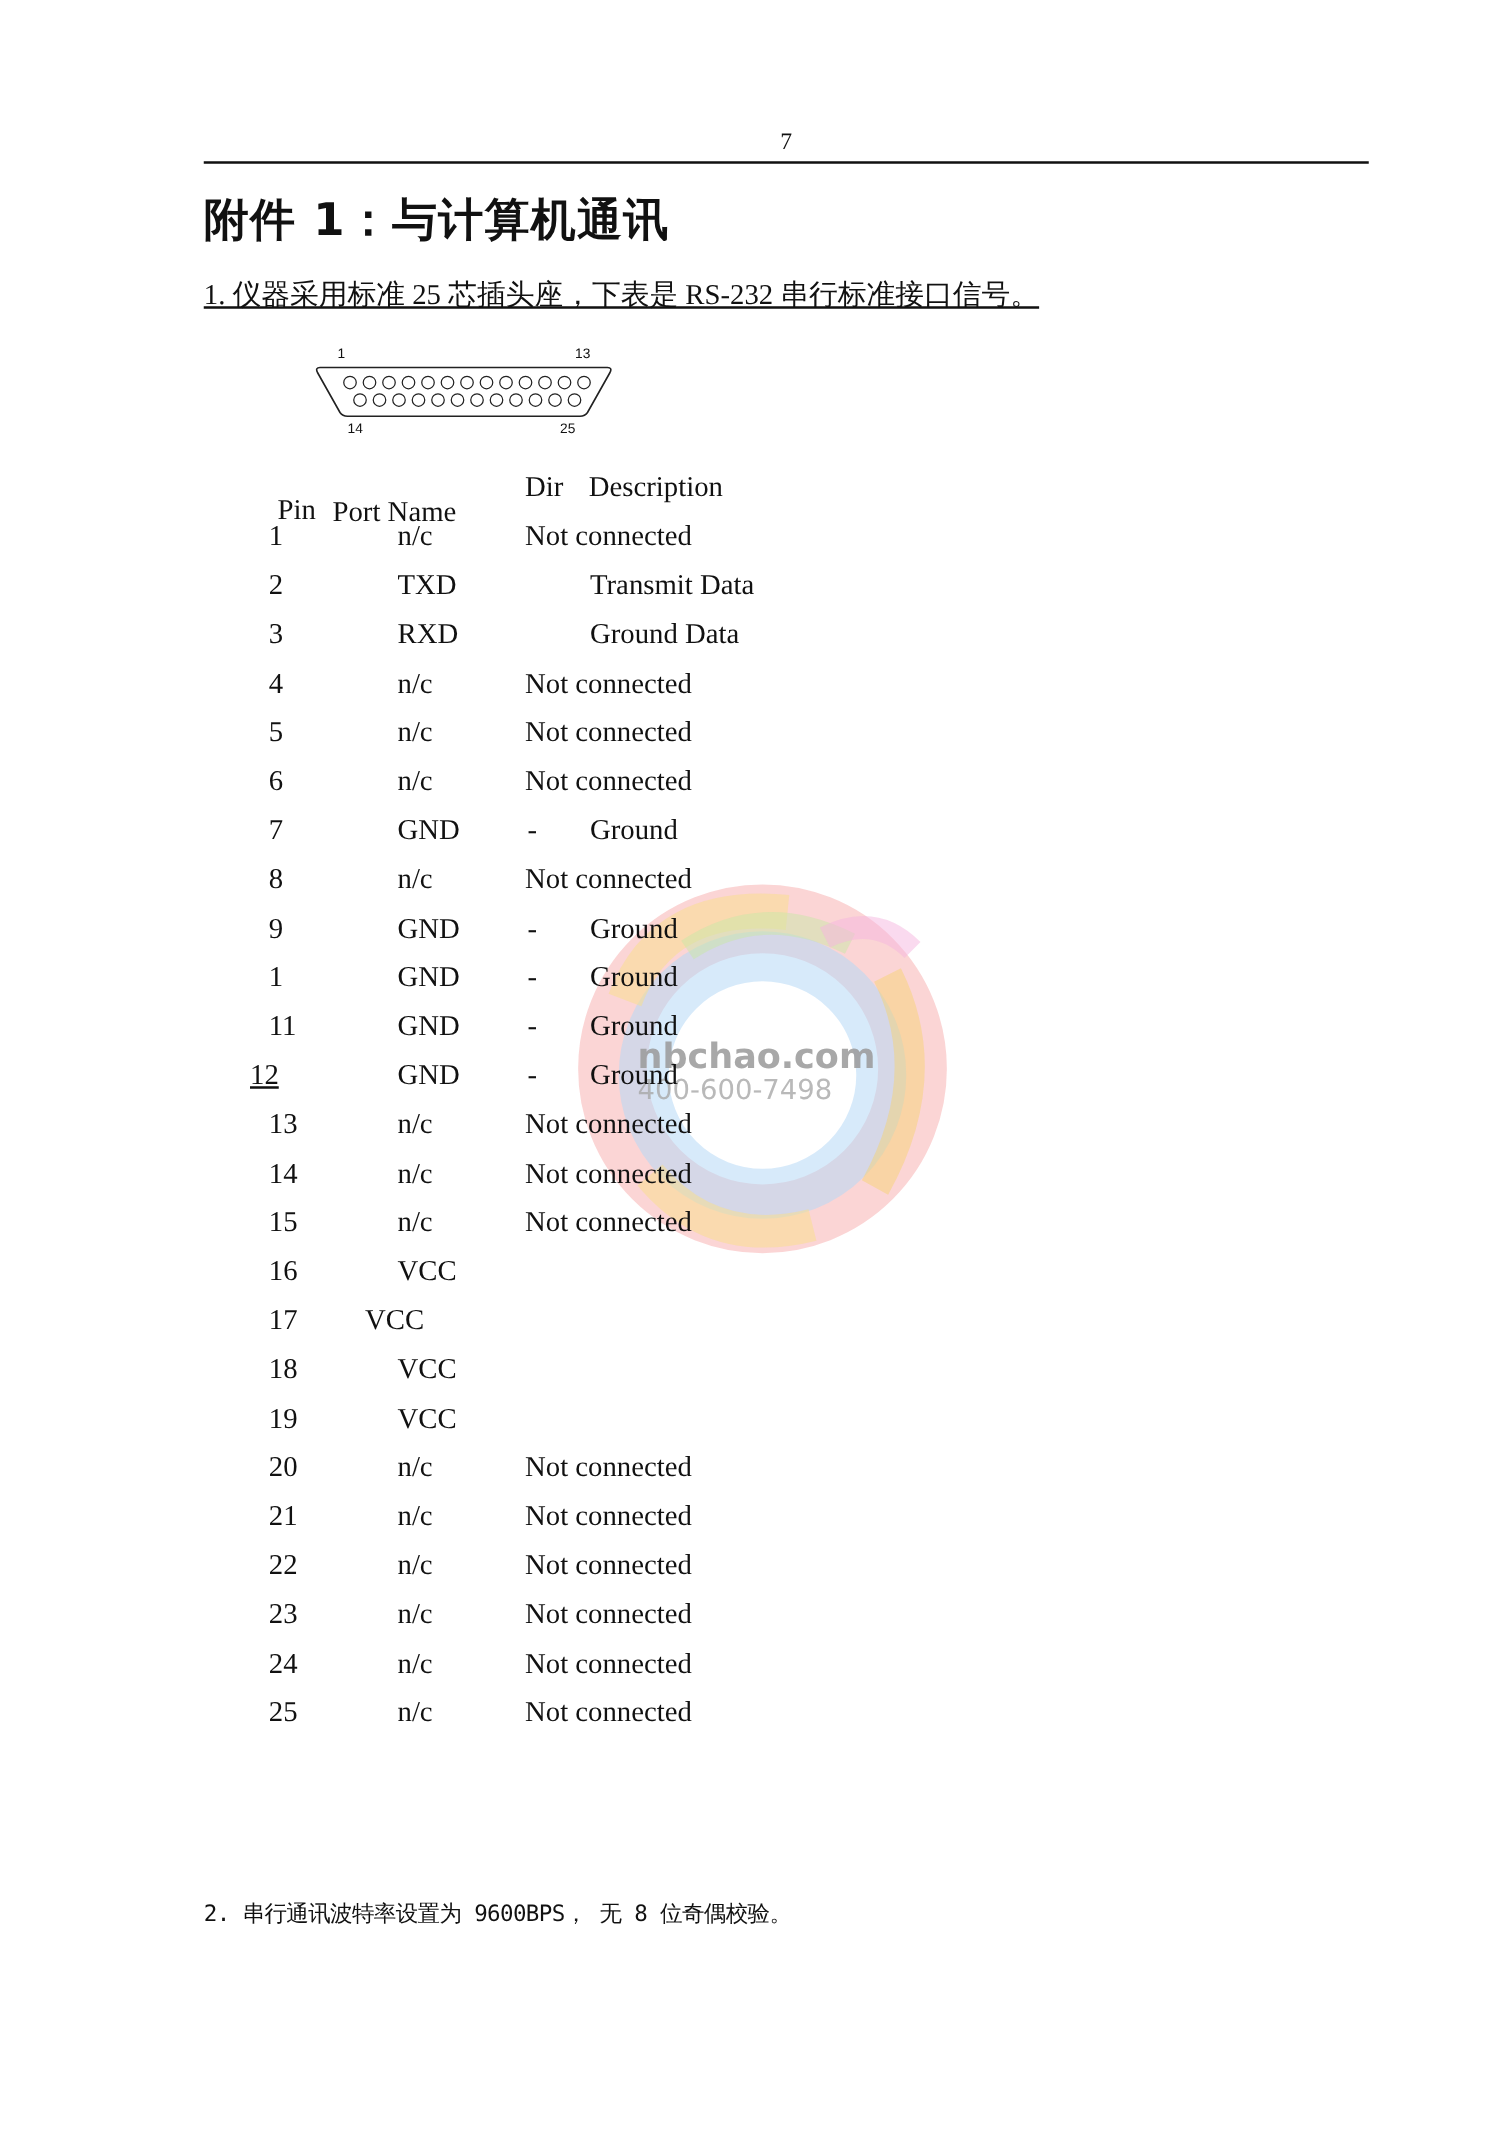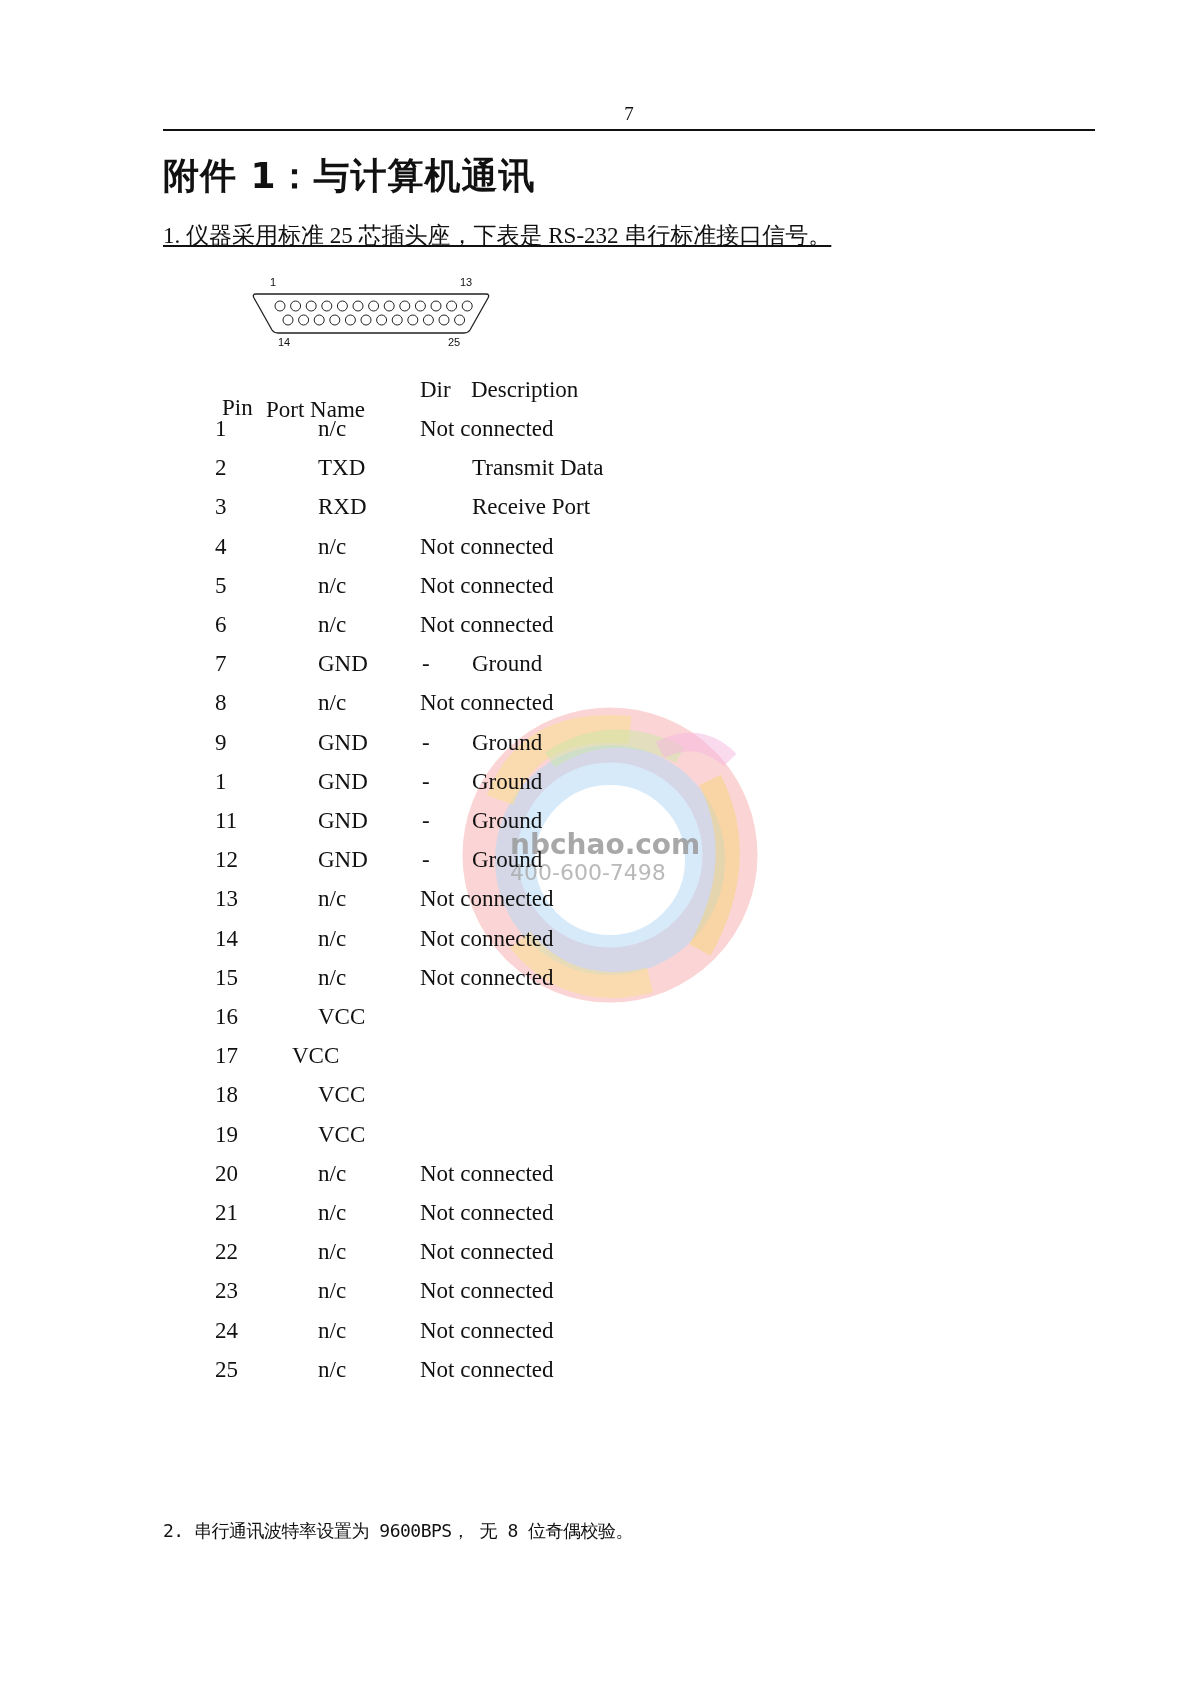--- a/index.html
+++ b/index.html
@@ -97,21 +97,21 @@
       <div class="row" style="top: 455.2px;">
         <span class="cell" style="left:215px;">2</span>
         <span class="cell" style="left:318px;">TXD</span>
         <span class="cell" style="left:422px;"></span>
         <span class="cell" style="left:472px;">Transmit Data</span>
       </div>
       <div class="row" style="top: 494.4px;">
         <span class="cell" style="left:215px;">3</span>
         <span class="cell" style="left:318px;">RXD</span>
         <span class="cell" style="left:422px;"></span>
-        <span class="cell" style="left:472px;">Receive Port</span>
+        <span class="cell" style="left:472px;">Ground Data</span>
       </div>
       <div class="row" style="top: 533.6px;">
         <span class="cell" style="left:215px;">4</span>
         <span class="cell" style="left:318px;">n/c</span>
         <span class="cell" style="left:422px;"></span>
         <span class="cell" style="left:420px;">Not connected</span>
       </div>
       <div class="row" style="top: 572.8px;">
         <span class="cell" style="left:215px;">5</span>
         <span class="cell" style="left:318px;">n/c</span>
@@ -148,21 +148,21 @@
         <span class="cell" style="left:422px;">-</span>
         <span class="cell" style="left:472px;">Ground</span>
       </div>
       <div class="row" style="top: 808px;">
         <span class="cell" style="left:215px;">11</span>
         <span class="cell" style="left:318px;">GND</span>
         <span class="cell" style="left:422px;">-</span>
         <span class="cell" style="left:472px;">Ground</span>
       </div>
       <div class="row" style="top: 847.2px;">
-        <span class="cell" style="left:215px;">12</span>
+        <span class="cell" style="left:200px;text-decoration:underline;">12</span>
         <span class="cell" style="left:318px;">GND</span>
         <span class="cell" style="left:422px;">-</span>
         <span class="cell" style="left:472px;">Ground</span>
       </div>
       <div class="row" style="top: 886.4px;">
         <span class="cell" style="left:215px;">13</span>
         <span class="cell" style="left:318px;">n/c</span>
         <span class="cell" style="left:422px;"></span>
         <span class="cell" style="left:420px;">Not connected</span>
       </div>

